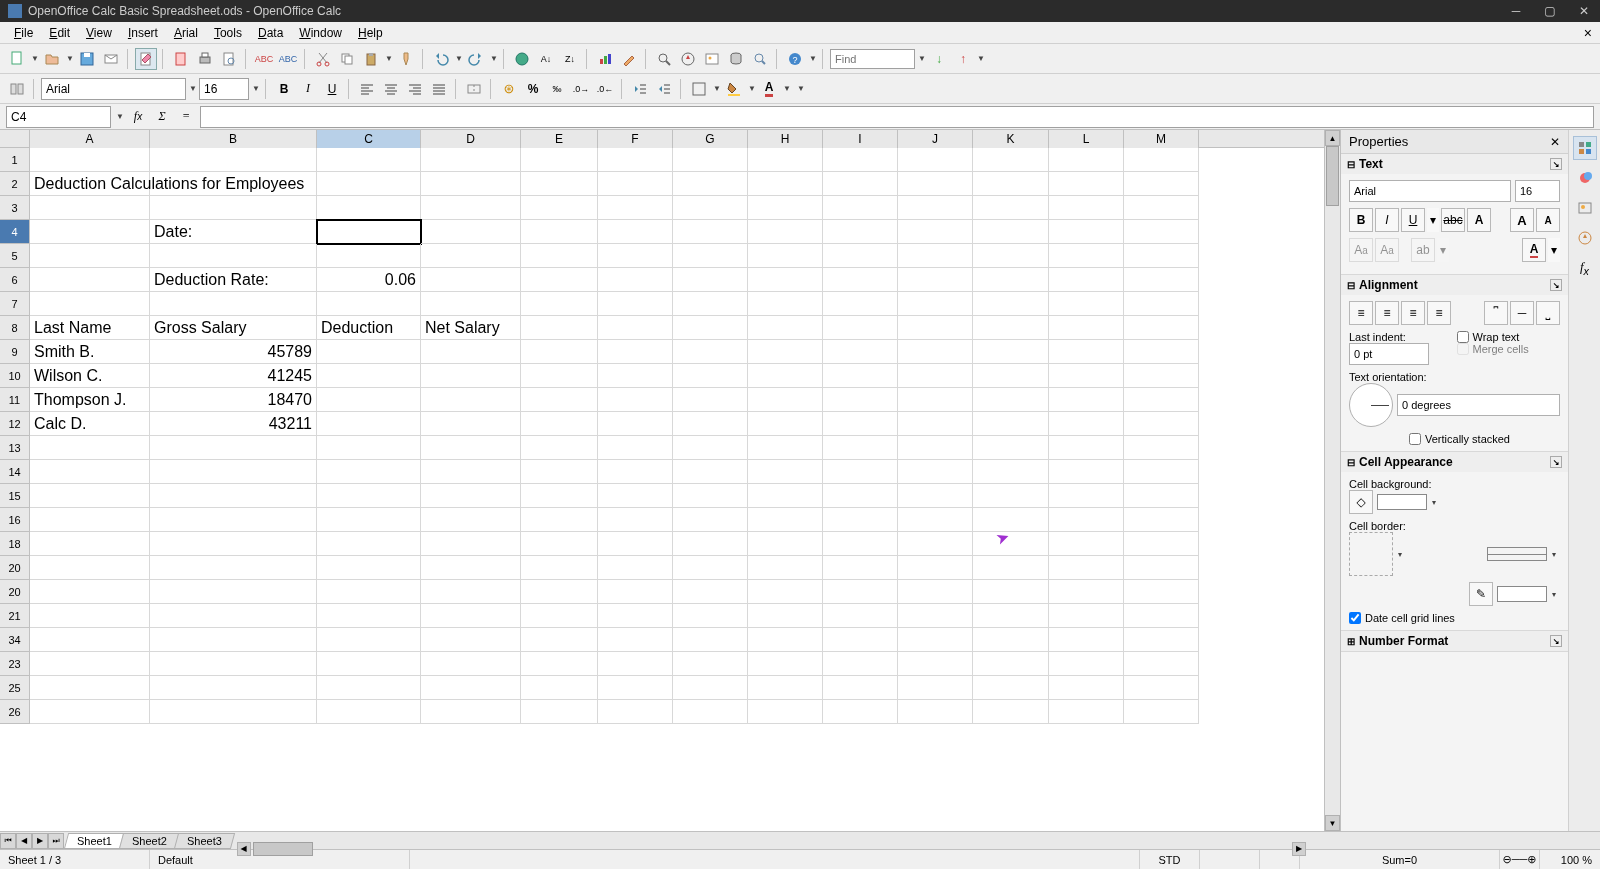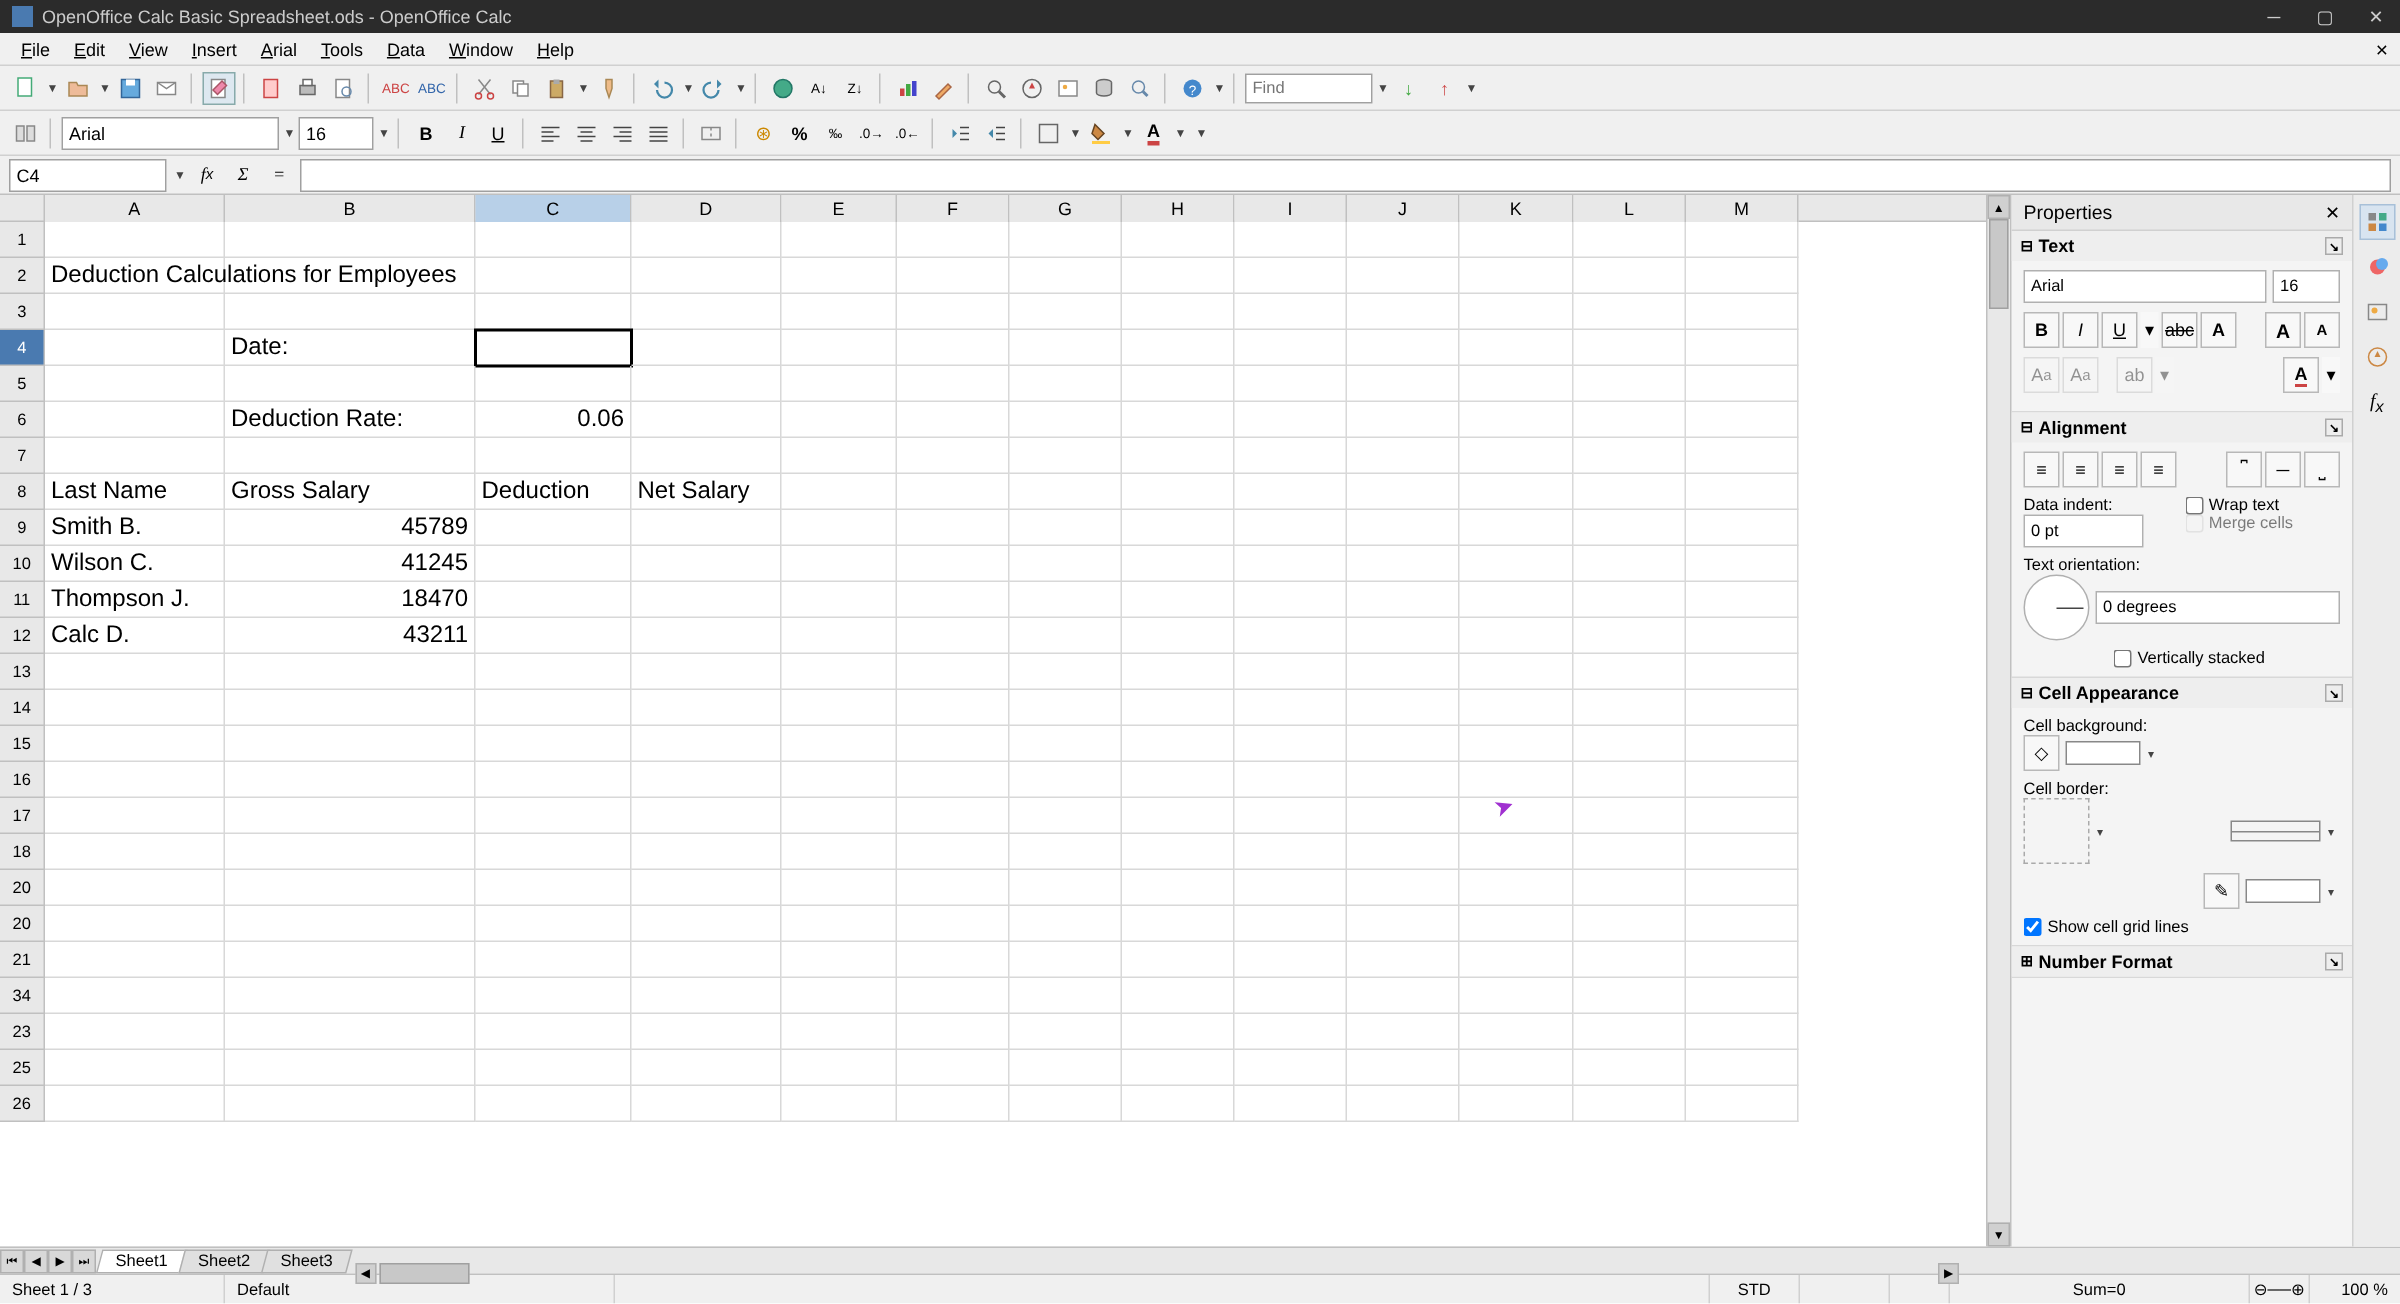--- a/index.html
+++ b/index.html
@@ -688,36 +688,20 @@
             <div class="cell" style="width: 75px;"></div>
             <div class="cell" style="width: 75px;"></div>
             <div class="cell" style="width: 75px;"></div>
             <div class="cell" style="width: 75px;"></div>
             <div class="cell" style="width: 76px;"></div>
             <div class="cell" style="width: 75px;"></div>
             <div class="cell" style="width: 75px;"></div>
           </div>
           <div class="row">
             <div class="row-header">16</div>
-            <div class="cell" style="width: 120px;"></div>
-            <div class="cell" style="width: 167px;"></div>
-            <div class="cell" style="width: 104px;"></div>
-            <div class="cell" style="width: 100px;"></div>
-            <div class="cell" style="width: 77px;"></div>
-            <div class="cell" style="width: 75px;"></div>
-            <div class="cell" style="width: 75px;"></div>
-            <div class="cell" style="width: 75px;"></div>
-            <div class="cell" style="width: 75px;"></div>
-            <div class="cell" style="width: 75px;"></div>
-            <div class="cell" style="width: 76px;"></div>
-            <div class="cell" style="width: 75px;"></div>
-            <div class="cell" style="width: 75px;"></div>
-          </div>
-          <div class="row">
-            <div class="row-header">17</div>
             <div class="cell" style="width: 120px;"></div>
             <div class="cell" style="width: 167px;"></div>
             <div class="cell" style="width: 104px;"></div>
             <div class="cell" style="width: 100px;"></div>
             <div class="cell" style="width: 77px;"></div>
             <div class="cell" style="width: 75px;"></div>
             <div class="cell" style="width: 75px;"></div>
             <div class="cell" style="width: 75px;"></div>
             <div class="cell" style="width: 75px;"></div>
             <div class="cell" style="width: 75px;"></div>
@@ -938,21 +922,21 @@
               <div class="pbtn">≡</div>
             </div>
             <div class="pbtn-group">
               <div class="pbtn">⎴</div>
               <div class="pbtn">─</div>
               <div class="pbtn">⎵</div>
             </div>
           </div>
           <div class="prop-row" style="align-items:flex-start">
             <div style="flex:1">
-              <div class="prop-label">Data indent:</div>
+              <div class="prop-label">Last indent:</div>
               <input class="prop-combo" style="width: 80px;" value="0 pt">
             </div>
             <div style="flex:1">
               <label class="chk">
                   <input type="checkbox" style="">
                   <span>Wrap text</span>
                 </label>
               <label class="chk" style="opacity:0.5">
                   <input type="checkbox" disabled="" style="">
                   <span>Merge cells</span>
@@ -992,21 +976,21 @@
             <div class="color-swatch" style="width:60px;height:14px;background:linear-gradient(#888,#888) center/100% 1px no-repeat"></div>
             <span class="dd-arrow">▾</span>
           </div>
           <div class="prop-row" style="justify-content:flex-end">
             <div class="pbtn">✎</div>
             <div class="color-swatch" style="width:50px"></div>
             <span class="dd-arrow">▾</span>
           </div>
           <label class="chk">
               <input type="checkbox" checked="" style="">
-              <span>Show cell grid lines</span>
+              <span>Date cell grid lines</span>
             </label>
         </div>
       </div>
 
       <div class="section">
         <div class="section-header">
           <span class="toggle">⊞</span>
           <span>Number Format</span>
           <span class="more">↘</span>
         </div>

